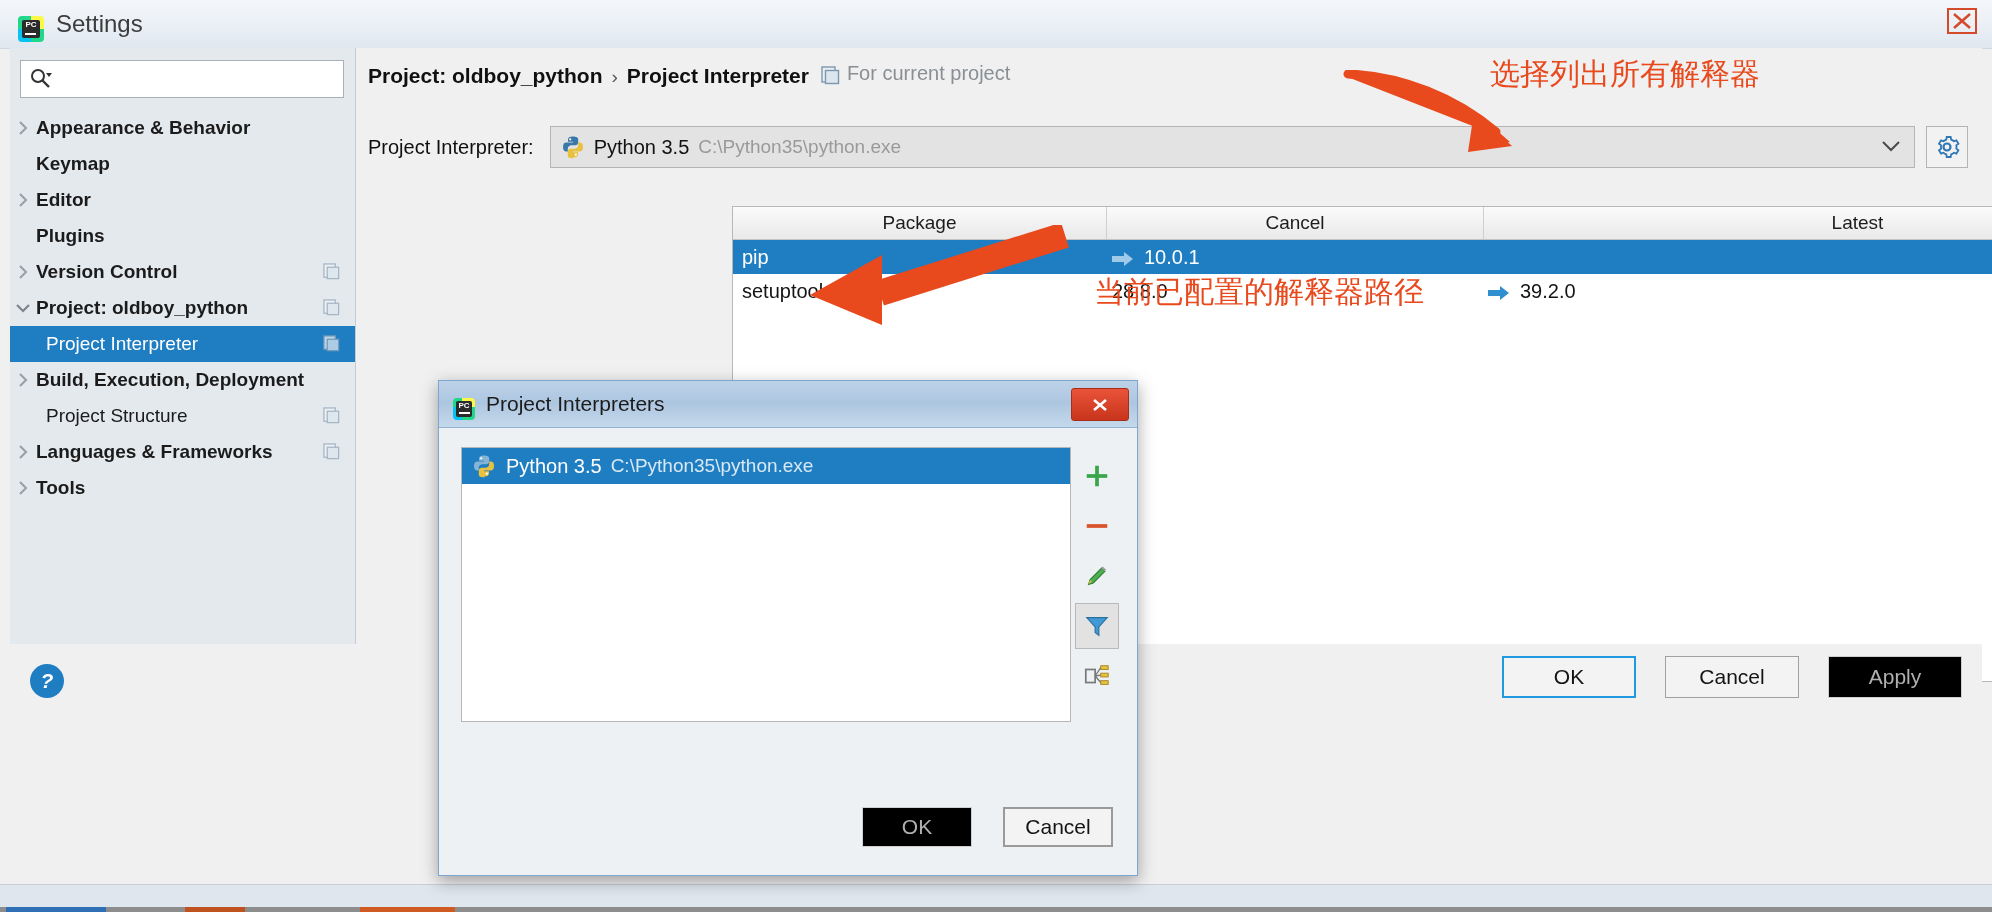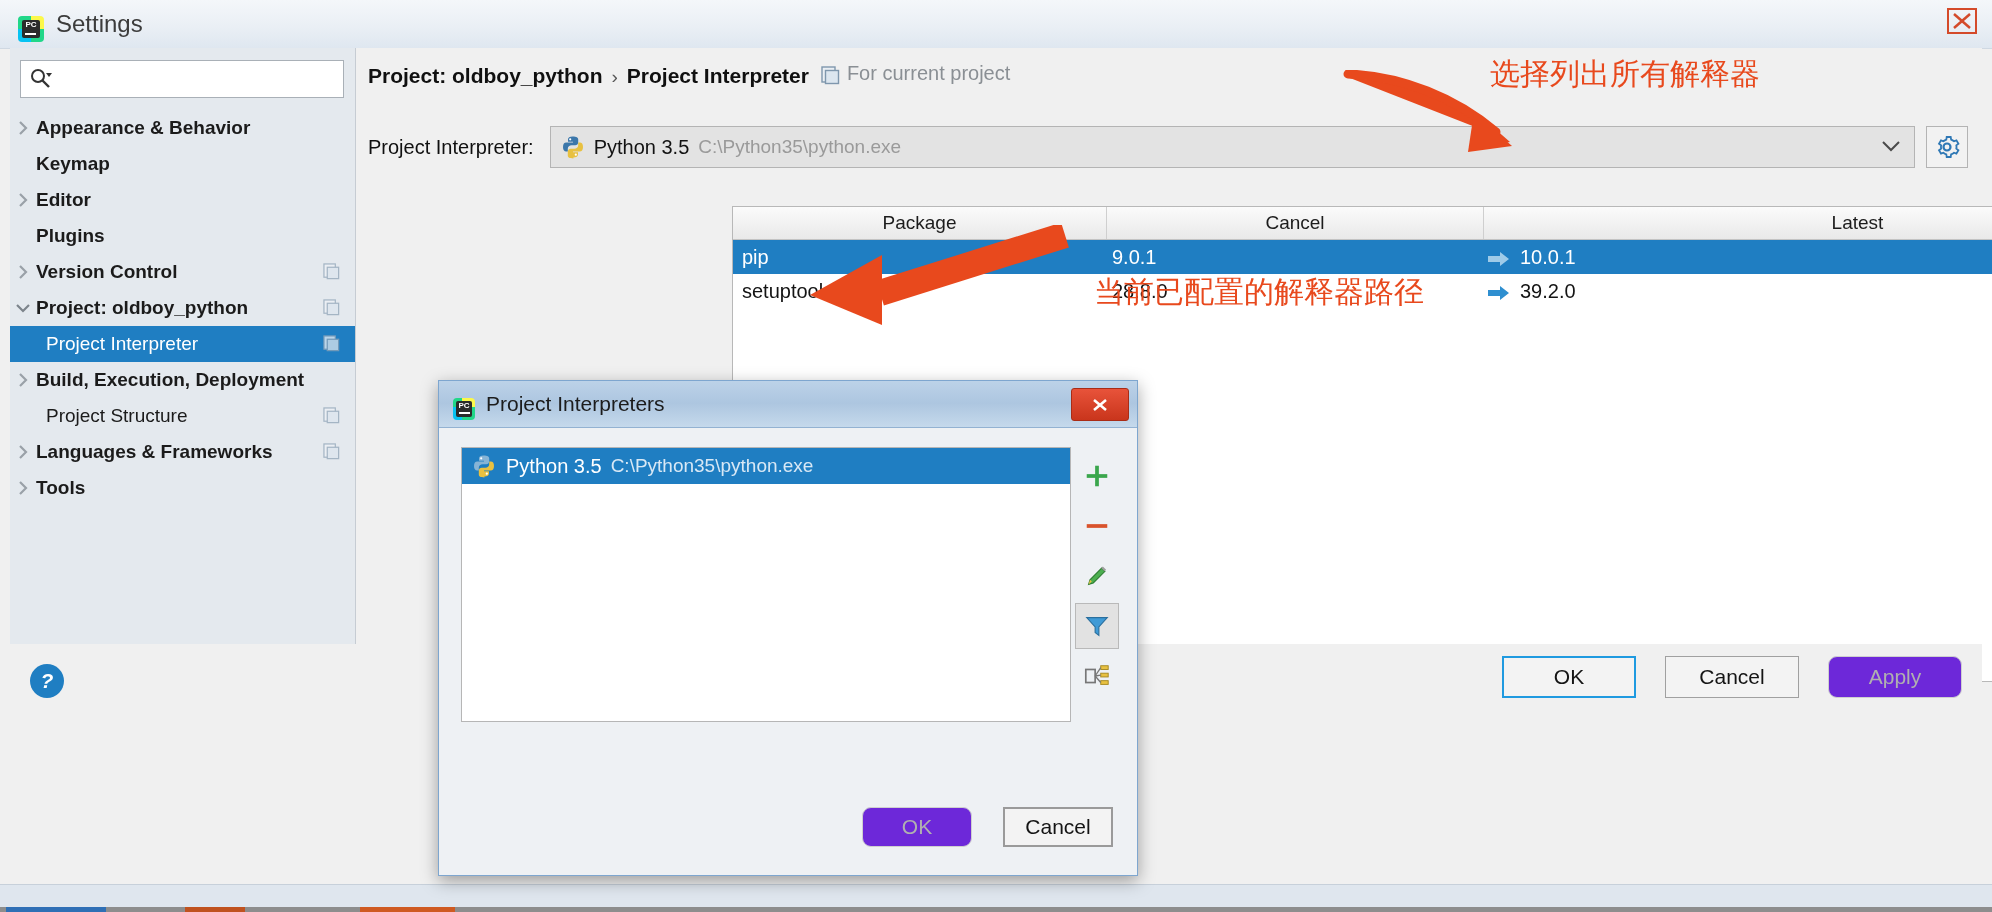--- a/index.html
+++ b/index.html
@@ -156,21 +156,21 @@
   .main-buttons{
     position:absolute;right:20px;top:12px;display:flex;gap:14px;
   }
   .btn{
     height:42px;min-width:134px;box-sizing:border-box;
     border:1px solid #a0a0a0;background:#f3f3f3;
     font-size:21px;color:#141414;
     display:flex;align-items:center;justify-content:center;margin-left:15px;
   }
   .btn.default{border:2px solid #1f9ae0;}
-  .btn.disabled{color:#b0b0b0;border-color:#cfcfcf;background:#6d28d9;border-radius:9px;}
+  .btn.disabled{color:#b0b0b0;border-color:#cfcfcf;background:#000000;}
 
   
   .taskbar{
     position:absolute;left:0;top:884px;width:1992px;height:28px;
     background:#dfe6ee;border-top:1px solid #c7d0da;
   }
   .taskbar .strip{position:absolute;left:0;top:22px;width:1992px;height:6px;background:#8d8d8d;}
   .taskbar .seg1{position:absolute;left:6px;top:22px;width:100px;height:6px;background:#2f6fb5;}
   .taskbar .seg2{position:absolute;left:185px;top:22px;width:60px;height:6px;background:#c0521f;}
   .taskbar .seg3{position:absolute;left:360px;top:22px;width:95px;height:6px;background:#cf5a22;}
@@ -405,21 +405,20 @@
 
     <div class="pkg-wrap">
       <div class="pkg-head">
         <div class="col-pkg">Package</div>
         <div class="col-ver">Cancel</div>
         <div class="col-latest">Latest</div>
       </div>
       <div id="pkg-rows">
           <div class="pkg-row selected">
             <div class="c1">pip</div>
-            <div class="c2">9.0.1</div>
             <div class="c3">
               <span class="up-arrow"><svg width="22" height="16" viewBox="0 0 22 16">
                   <polygon points="0,5 12,5 12,1 21,8 12,15 12,11 0,11" fill="#9fcbe8"></polygon>
                 </svg></span>
               <span>10.0.1</span>
             </div>
           </div>
           <div class="pkg-row">
             <div class="c1">setuptools</div>
             <div class="c2">28.8.0</div>

